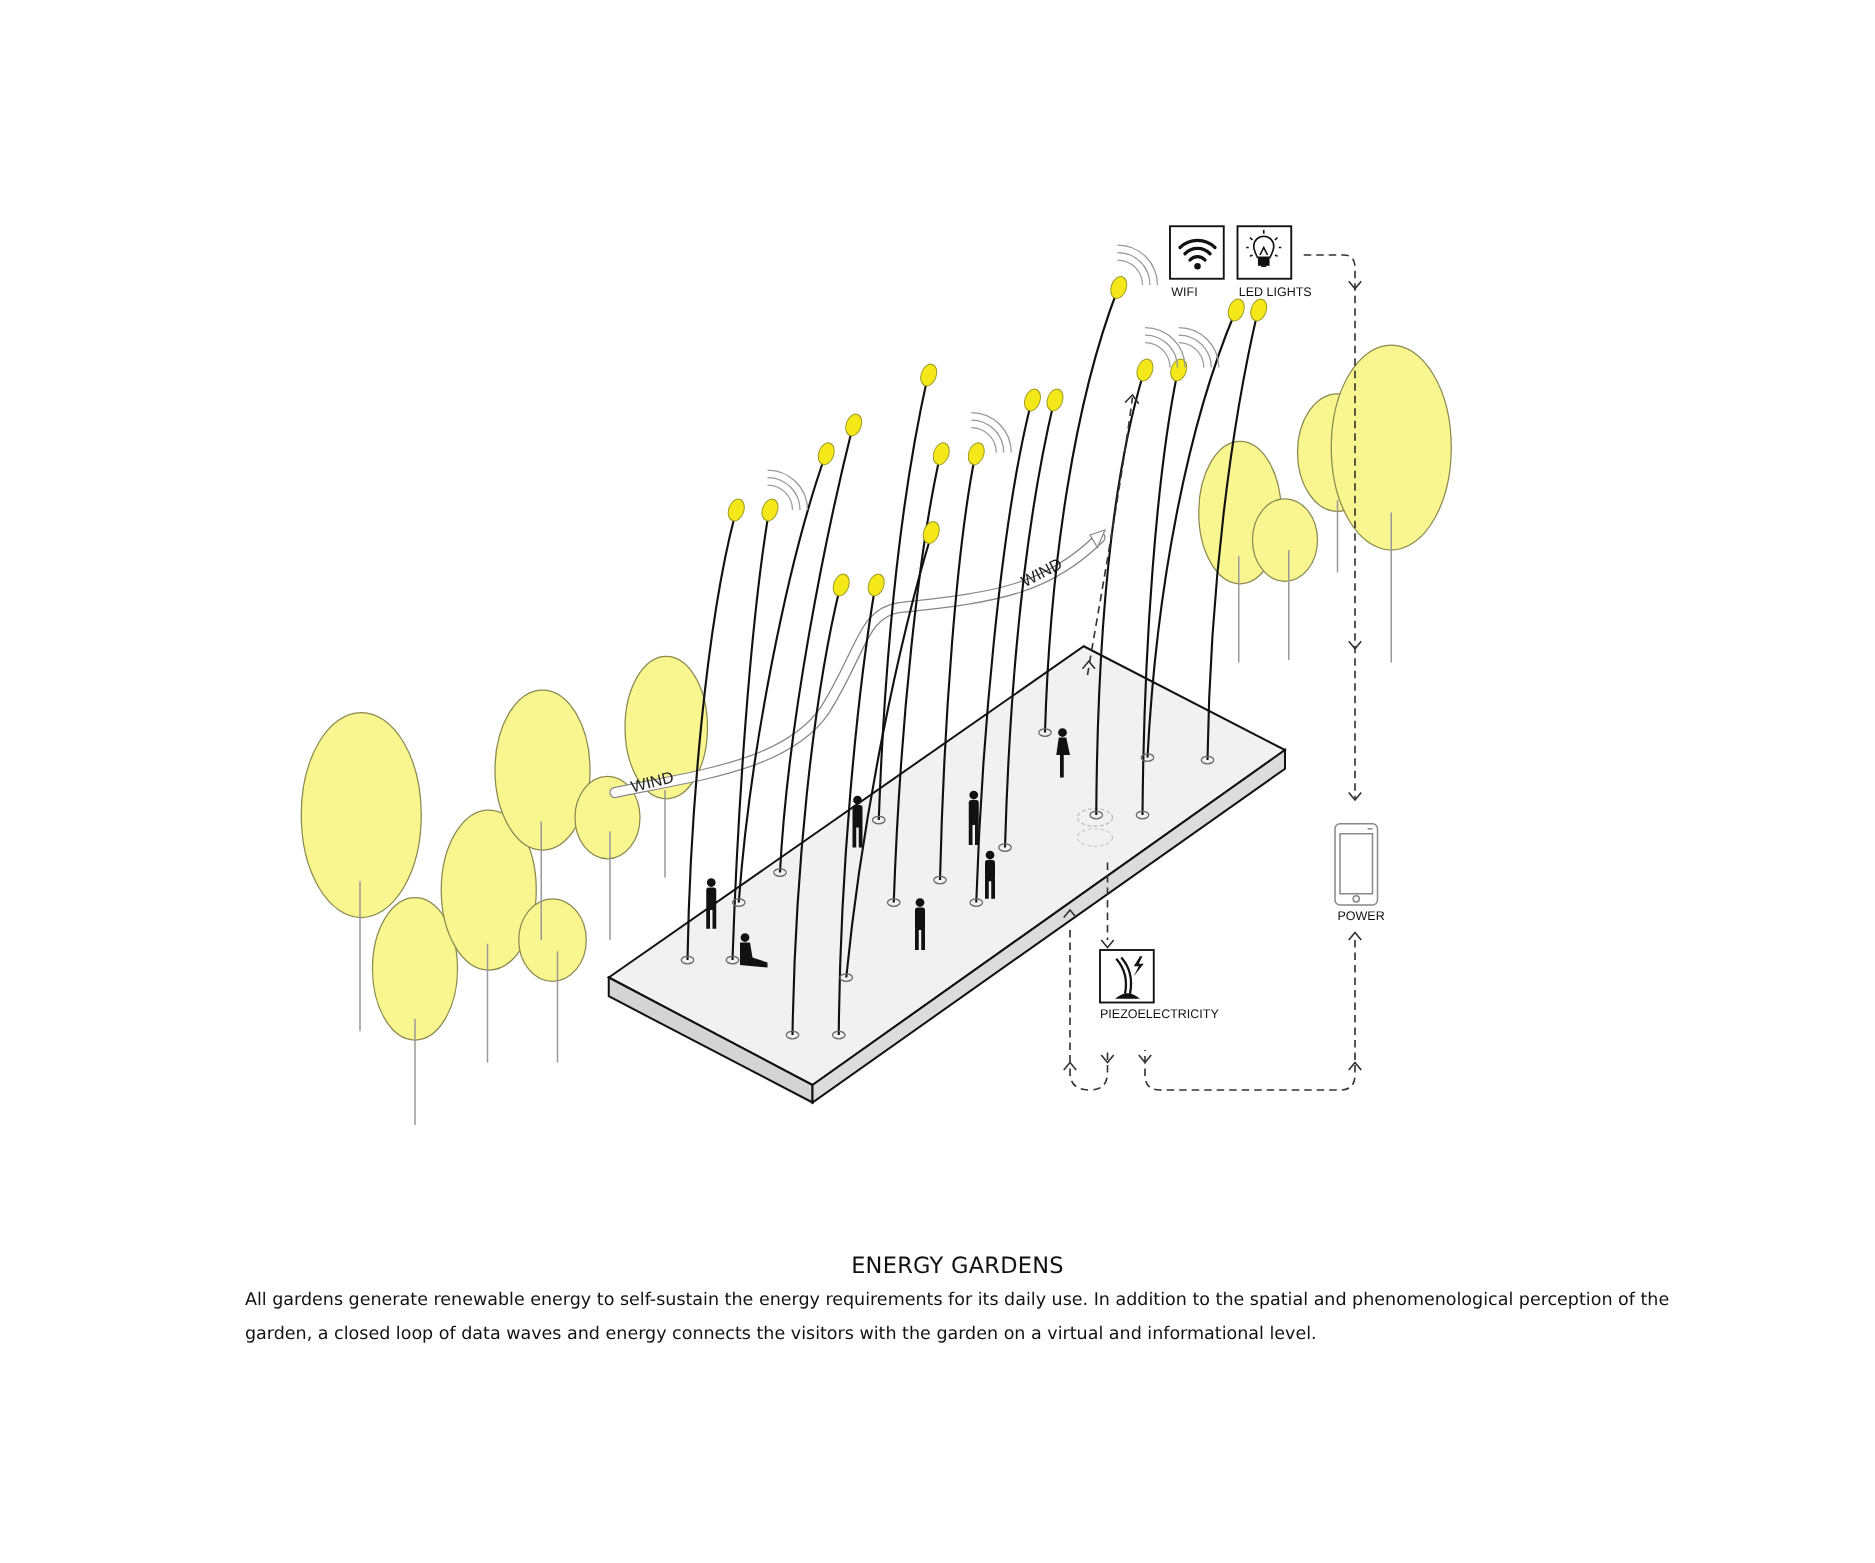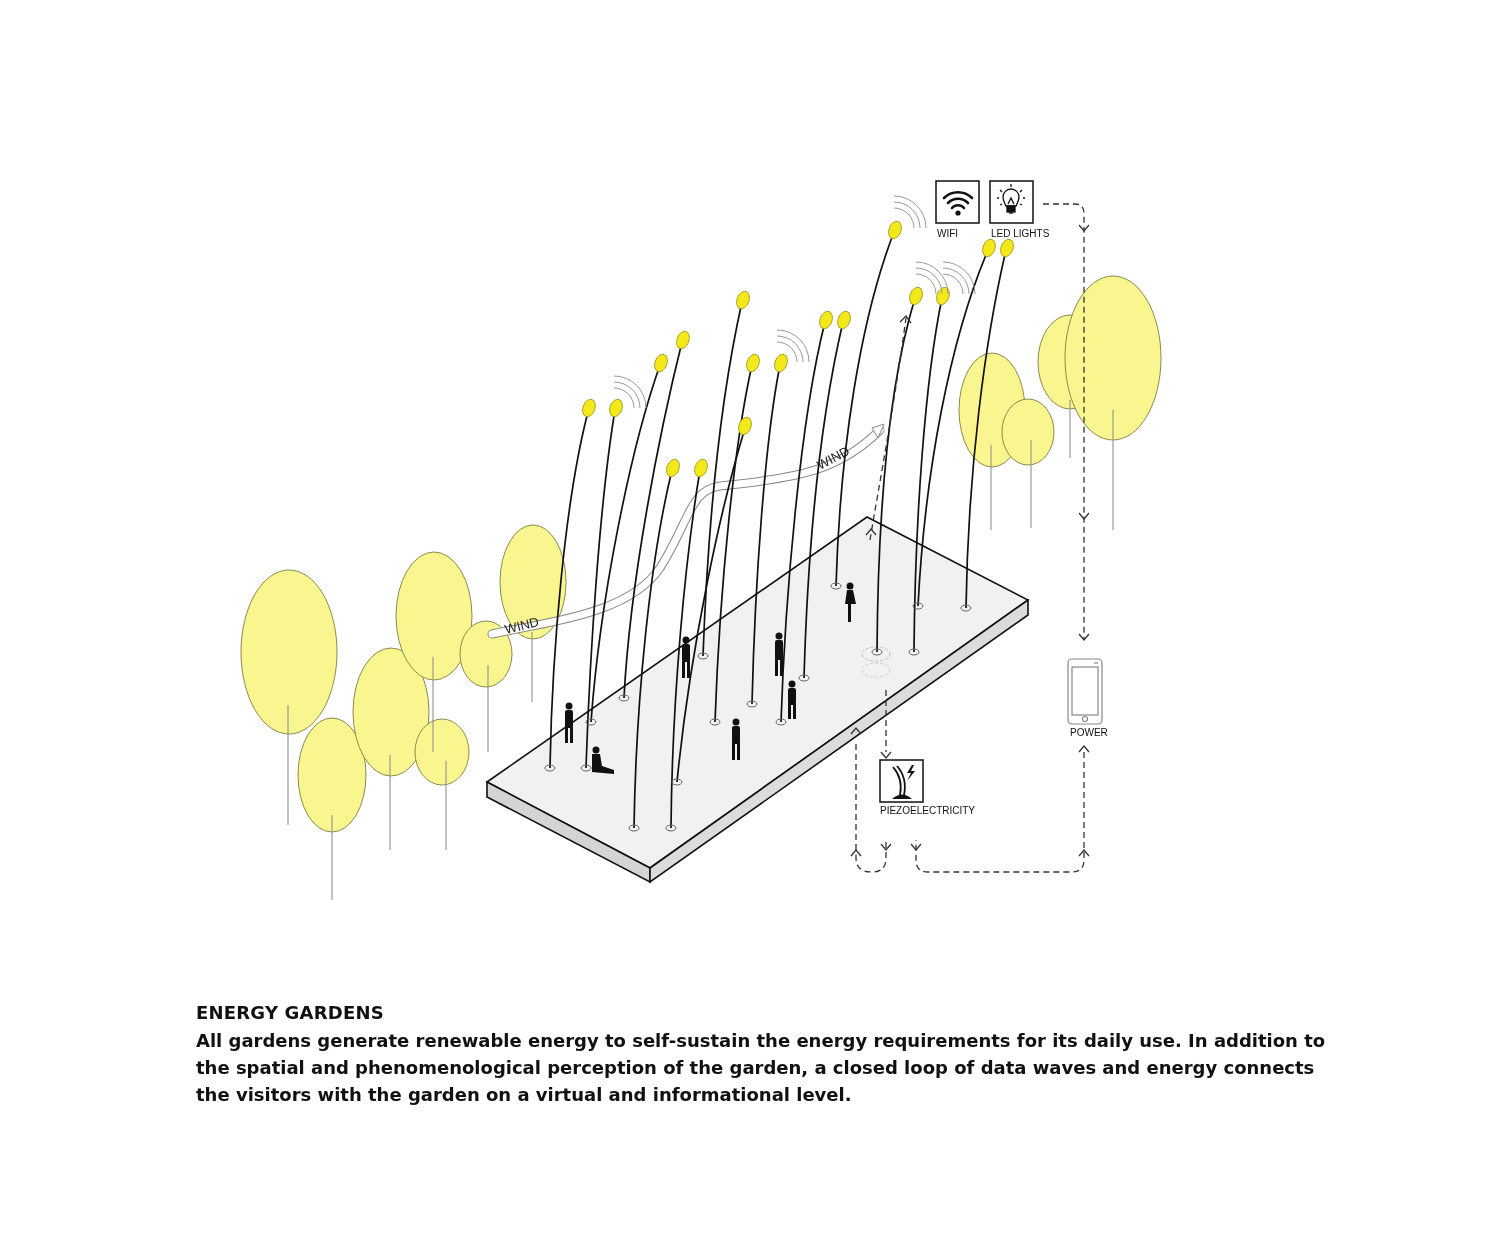--- a/index.html
+++ b/index.html
@@ -1,22 +1,22 @@
 <!DOCTYPE html>
 <html><head>
 <meta charset="utf-8">
 <style>
   html, body { margin: 0; padding: 0; background: #ffffff; }
   body { width: 1500px; height: 1250px; position: relative; overflow: hidden; font-family: "Liberation Sans", sans-serif; }
   #diagram { position: absolute; left: 0; top: 0; }
   .lbl { font-family: "Liberation Sans", sans-serif; font-size: 10px; fill: #111; }
   .wind-lbl { font-family: "Liberation Sans", sans-serif; font-size: 13px; fill: #222; }
   .caption { position: absolute; left: 196px; top: 1002px; width: 1140px; color: #111; }
-  .caption h1 { margin: 0; font-size: 18px; font-weight: bold; font-family: "DejaVu Sans", sans-serif; letter-spacing: 0.2px; }
-  .caption p { margin: 4px 0 0 0; font-size: 18px; line-height: 27px; font-family: "DejaVu Sans", sans-serif; font-weight: bold; }
+  .caption h1 { margin: 0; font-size: 18px; font-weight: normal; font-family: "DejaVu Sans", sans-serif; letter-spacing: 0.2px; text-align: center; }
+  .caption p { margin: 4px 0 0 0; font-size: 14px; line-height: 27px; font-family: "DejaVu Sans", sans-serif; font-weight: normal; }
 </style>
 </head>
 <body>
 
 <svg id="diagram" width="1500" height="1000" viewBox="0 0 1500 1000" xmlns="http://www.w3.org/2000/svg">
 
   <g stroke="#8A8A50" stroke-width="1">
     <g fill="#FAF68F">
       <ellipse cx="289" cy="652" rx="48" ry="82"></ellipse>
       <ellipse cx="332" cy="775" rx="34" ry="57"></ellipse>

